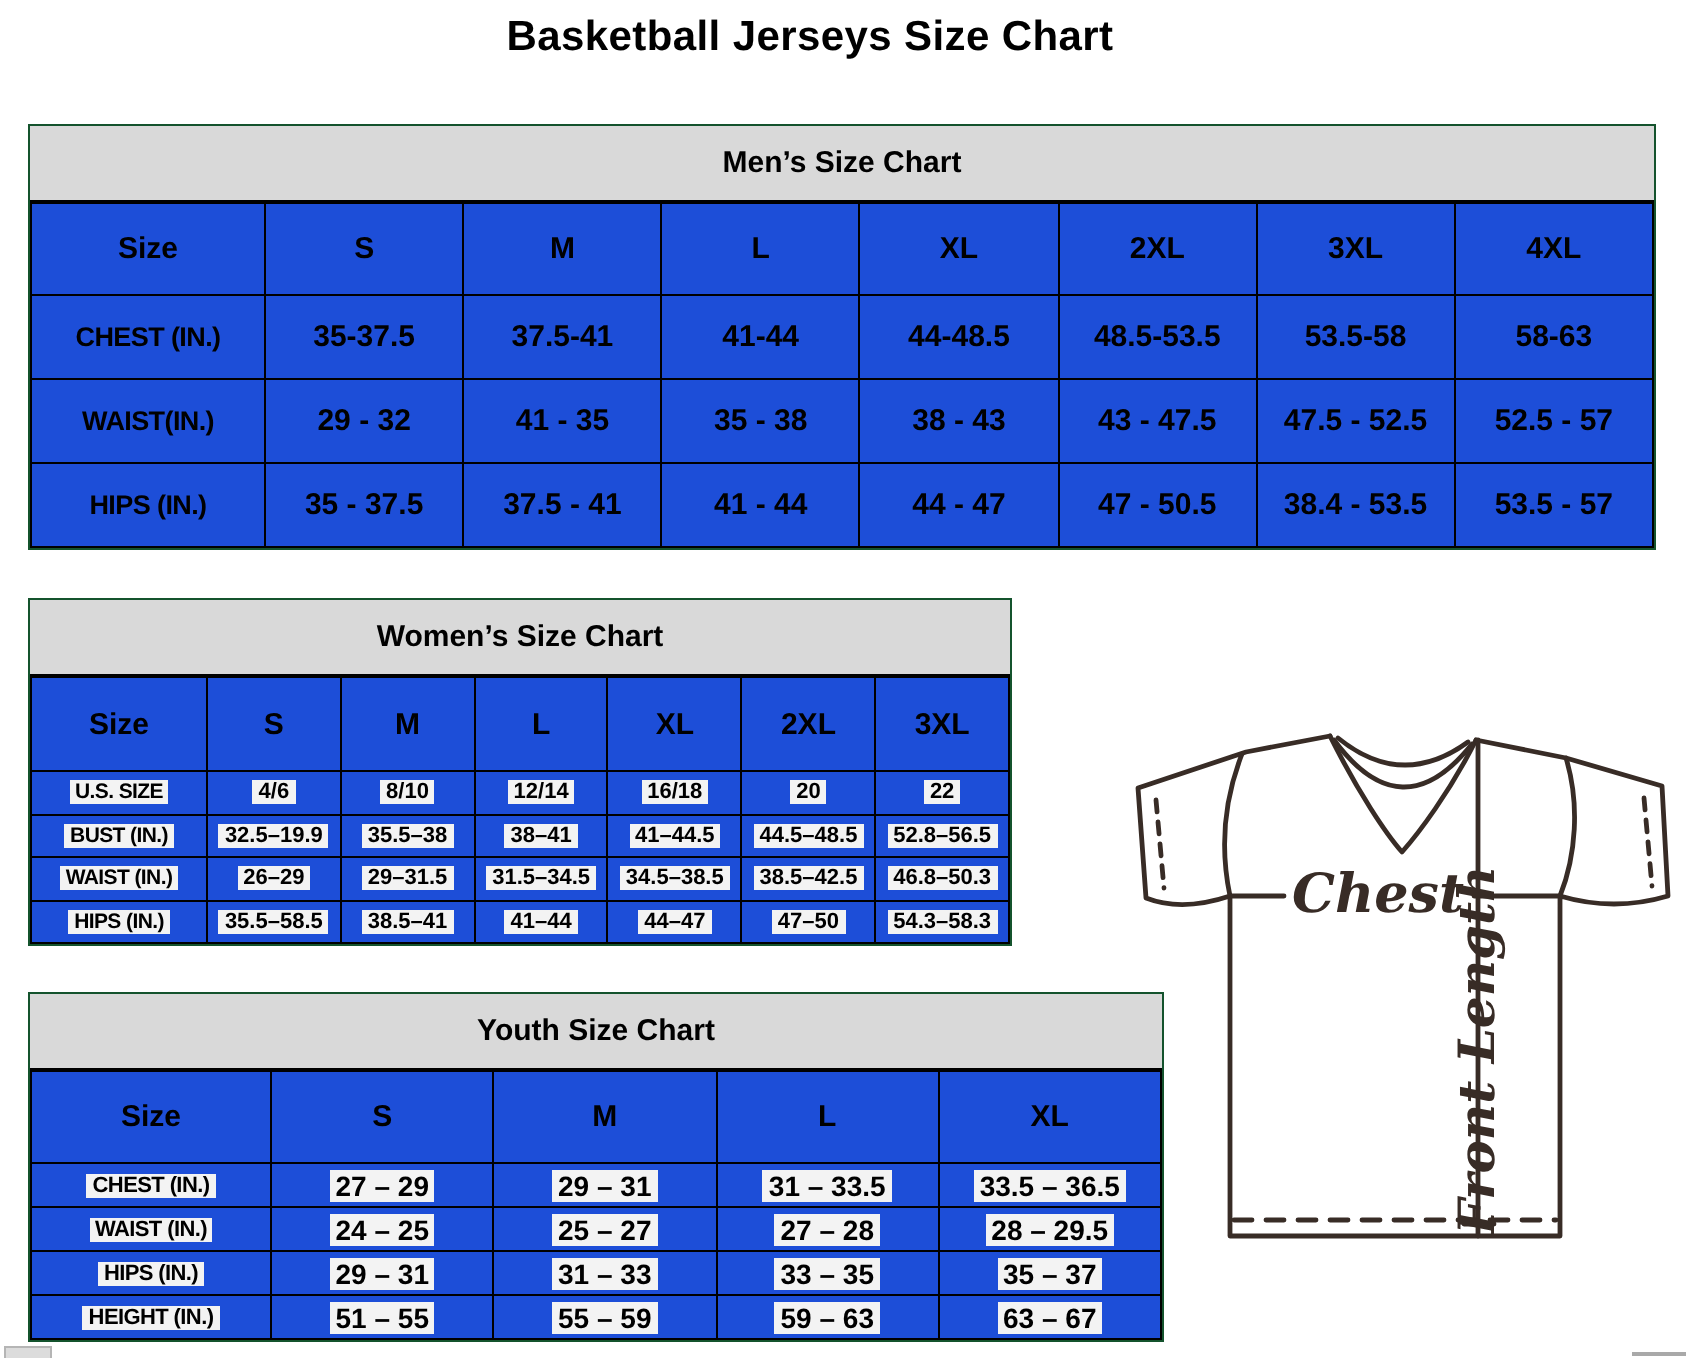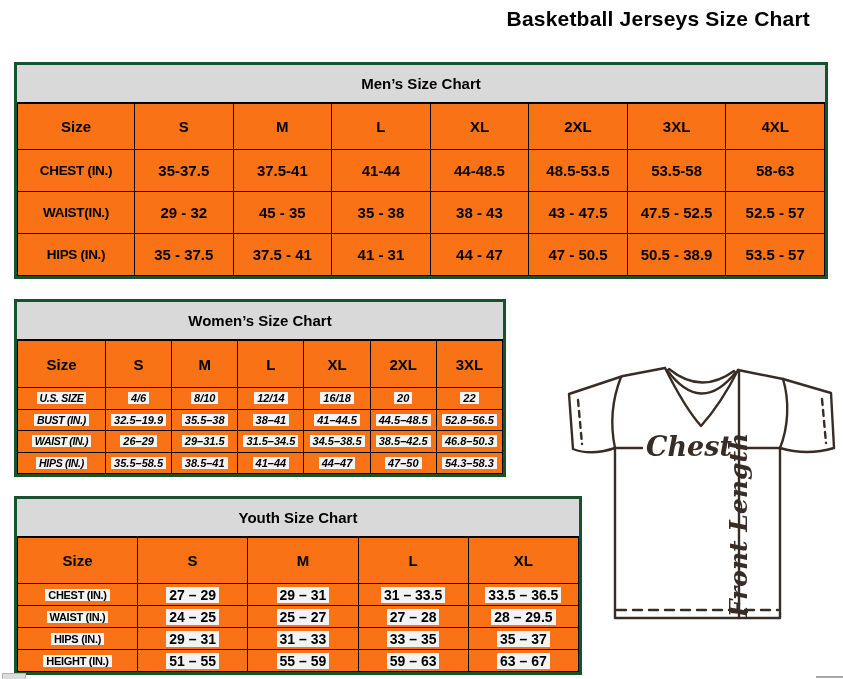--- a/index.html
+++ b/index.html
@@ -7,30 +7,30 @@
   body { font-family: "Liberation Sans", sans-serif; color: #000; }
   .canvas {
     position: relative;
     width: 843px; height: 679px;
     background: #fff;
     overflow: hidden;
   }
   .page-title {
     position: absolute;
     top: 7px; left: 0; width: 810px;
-    text-align: right;
+    text-align: center;
     font-size: 21px;
     font-weight: bold;
     letter-spacing: 0.2px;
   }
   
   .size-table {
     position: absolute;
-    border: 3px solid #14532d;
-    background: #f97316;
+    border: 1px solid #14532d;
+    background: #1d4ed8;
   }
   .tbl-title {
     height: 38px;
     background: #d9d9d9;
     border-bottom: 1px solid #000;
     display: flex; align-items: center; justify-content: center;
     font-weight: bold;
     font-size: 15px;
   }
   table { border-collapse: collapse; table-layout: fixed; width: 100%; }
@@ -45,21 +45,21 @@
   
   .men { left: 14px; top: 62px; width: 814px; }
   .men thead tr { height: 46px; }
   .men tbody tr { height: 42px; }
   .men thead th:first-child { width: 117px; }
   .men tbody td { font-size: 15px; margin-left: 40px; }
   .men tbody th.rowlabel { font-size: 13.5px; letter-spacing: -0.3px; }
   
   .women { left: 14px; top: 299px; width: 492px; }
   .women thead tr { height: 47px; }
-  .women tbody tr { height: 21.5px; font-style: italic; }
+  .women tbody tr { height: 21.5px; }
   .women thead th:first-child { width: 88px; }
   .women tbody td { font-size: 11px; }
   .women tbody th.rowlabel { font-size: 10.5px; letter-spacing: -0.3px; }
   
   .youth { left: 14px; top: 496px; width: 568px; }
   .youth thead tr { height: 46px; }
   .youth tbody tr { height: 22px; }
   .youth thead th:first-child { width: 120px; }
   .youth tbody td { font-size: 14px; }
   .youth tbody th.rowlabel { font-size: 11px; letter-spacing: -0.3px; }
@@ -126,35 +126,35 @@
             <td><span>37.5-41</span></td>
             <td><span>41-44</span></td>
             <td><span>44-48.5</span></td>
             <td><span>48.5-53.5</span></td>
             <td><span>53.5-58</span></td>
             <td><span>58-63</span></td>
           </tr>
           <tr>
             <th class="rowlabel"><span>WAIST(IN.)</span></th>
             <td><span>29 - 32</span></td>
-            <td><span>45 - 35</span></td>
+            <td><span>41 - 35</span></td>
             <td><span>35 - 38</span></td>
             <td><span>38 - 43</span></td>
             <td><span>43 - 47.5</span></td>
             <td><span>47.5 - 52.5</span></td>
             <td><span>52.5 - 57</span></td>
           </tr>
           <tr>
             <th class="rowlabel"><span>HIPS (IN.)</span></th>
             <td><span>35 - 37.5</span></td>
             <td><span>37.5 - 41</span></td>
-            <td><span>41 - 31</span></td>
+            <td><span>41 - 44</span></td>
             <td><span>44 - 47</span></td>
             <td><span>47 - 50.5</span></td>
-            <td><span>50.5 - 38.9</span></td>
+            <td><span>38.4 - 53.5</span></td>
             <td><span>53.5 - 57</span></td>
           </tr>
         </tbody>
     </table>
   </div>
 
   <div class="size-table women small">
     <div class="tbl-title">Women’s Size Chart</div>
     <table>
       <thead>

